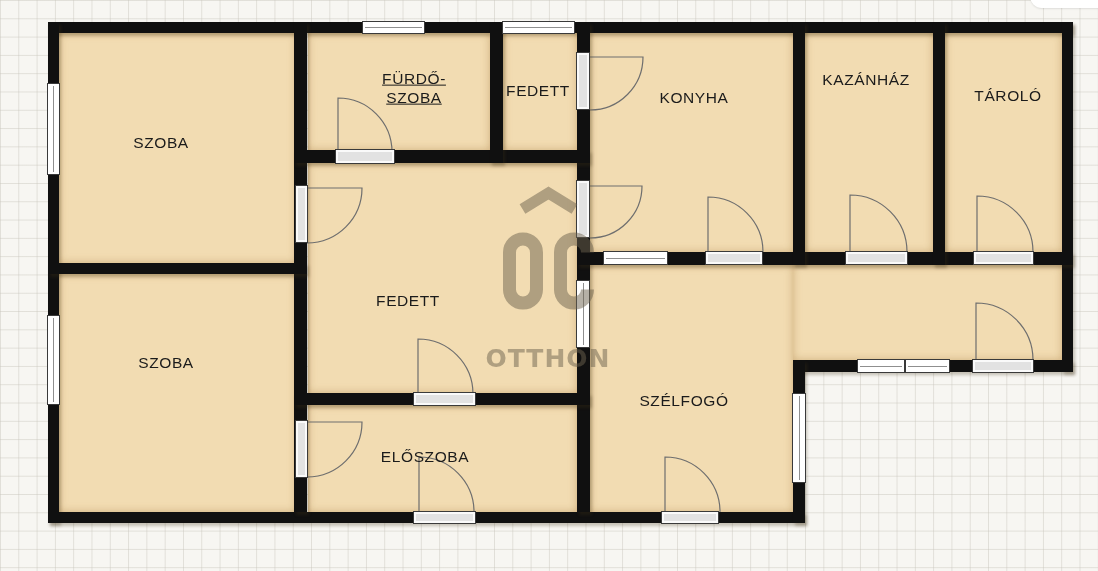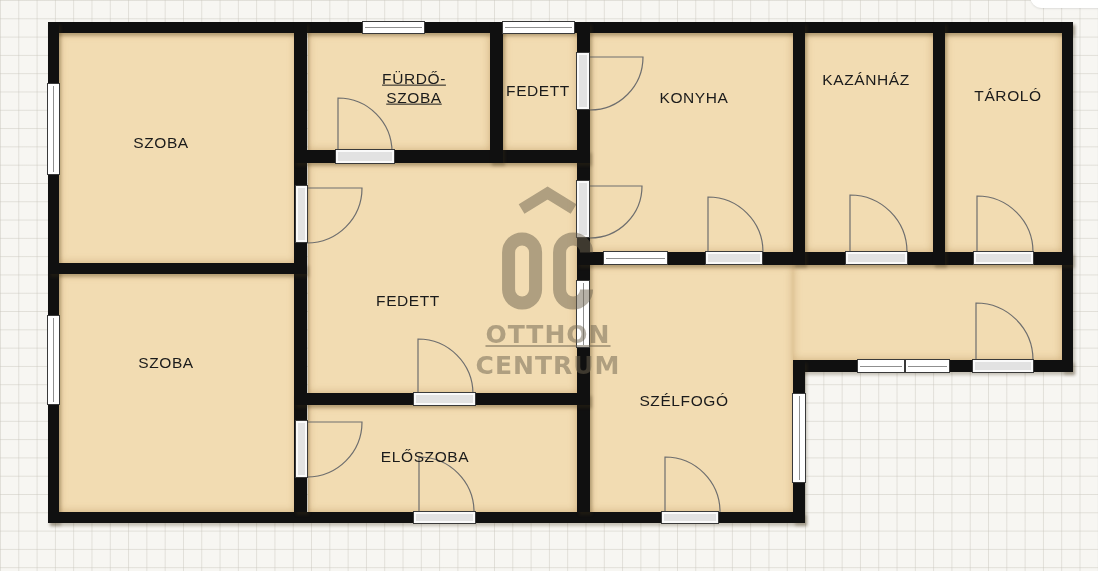--- a/index.html
+++ b/index.html
@@ -61,21 +61,21 @@
   }
   .wm-roof{display:block;}
   .wm-oc{display:block;margin-top:12px;}
   .wm-text{
     font-family:"DejaVu Sans", sans-serif;
     font-weight:bold;
     font-size:25px;
     letter-spacing:1px;
     line-height:1;
   }
-  .wm-line1{margin-top:6px;text-decoration:underline;}
+  .wm-line1{margin-top:30px;}
   .wm-line2{margin-top:6px;}
   .corner-card{
     position:absolute;
     left:1030px;top:-16px;width:90px;height:24px;
     background:#ffffff;border-radius:12px;
     box-shadow:0 1px 2px rgba(0,0,0,0.10);
     z-index:7;
   }
 </style>
 </head>
@@ -99,21 +99,20 @@
 
   <div class="watermark">
     <svg class="wm-roof" width="64" height="28" viewBox="0 0 64 28">
       <polyline points="6,23 32,7 58,23" fill="none" stroke="rgba(108,97,78,0.5)" stroke-width="11"></polyline>
     </svg>
     <svg class="wm-oc" width="96" height="90" viewBox="0 0 96 90">
       <rect x="9" y="13" width="27" height="64" rx="13.5" fill="none" stroke="rgba(108,97,78,0.5)" stroke-width="13"></rect>
       <path d="M 87,26.5 A 13.5,13.5 0 0 0 60,26.5 L 60,63.5 A 13.5,13.5 0 0 0 87,63.5" fill="none" stroke="rgba(108,97,78,0.5)" stroke-width="13"></path>
     </svg>
     <div class="wm-text wm-line1" style="color:rgba(108,97,78,0.5);">OTTHON</div>
-    <div class="wm-text wm-line2" style="color:rgba(108,97,78,0.5);">CENTRUM</div>
   </div>
 
   <div class="corner-card"></div>
 <div class="room" style="left: 59px; top: 33px; width: 237px; height: 230px; background: rgb(242, 220, 178);"></div>
     <div class="room-label" style="left: 161px; top: 143px; color: rgb(27, 27, 27);">SZOBA</div>
     <div class="room" style="left: 59px; top: 274px; width: 237px; height: 238px; background: rgb(242, 220, 178);"></div>
     <div class="room-label" style="left: 166px; top: 363px; color: rgb(27, 27, 27);">SZOBA</div>
     <div class="room" style="left: 308px; top: 33px; width: 182px; height: 117px; background: rgb(242, 220, 178);"></div>
     <div class="room-label" style="left: 414px; top: 88px; color: rgb(27, 27, 27); text-decoration: underline;">FÜRDŐ-
 SZOBA</div>

